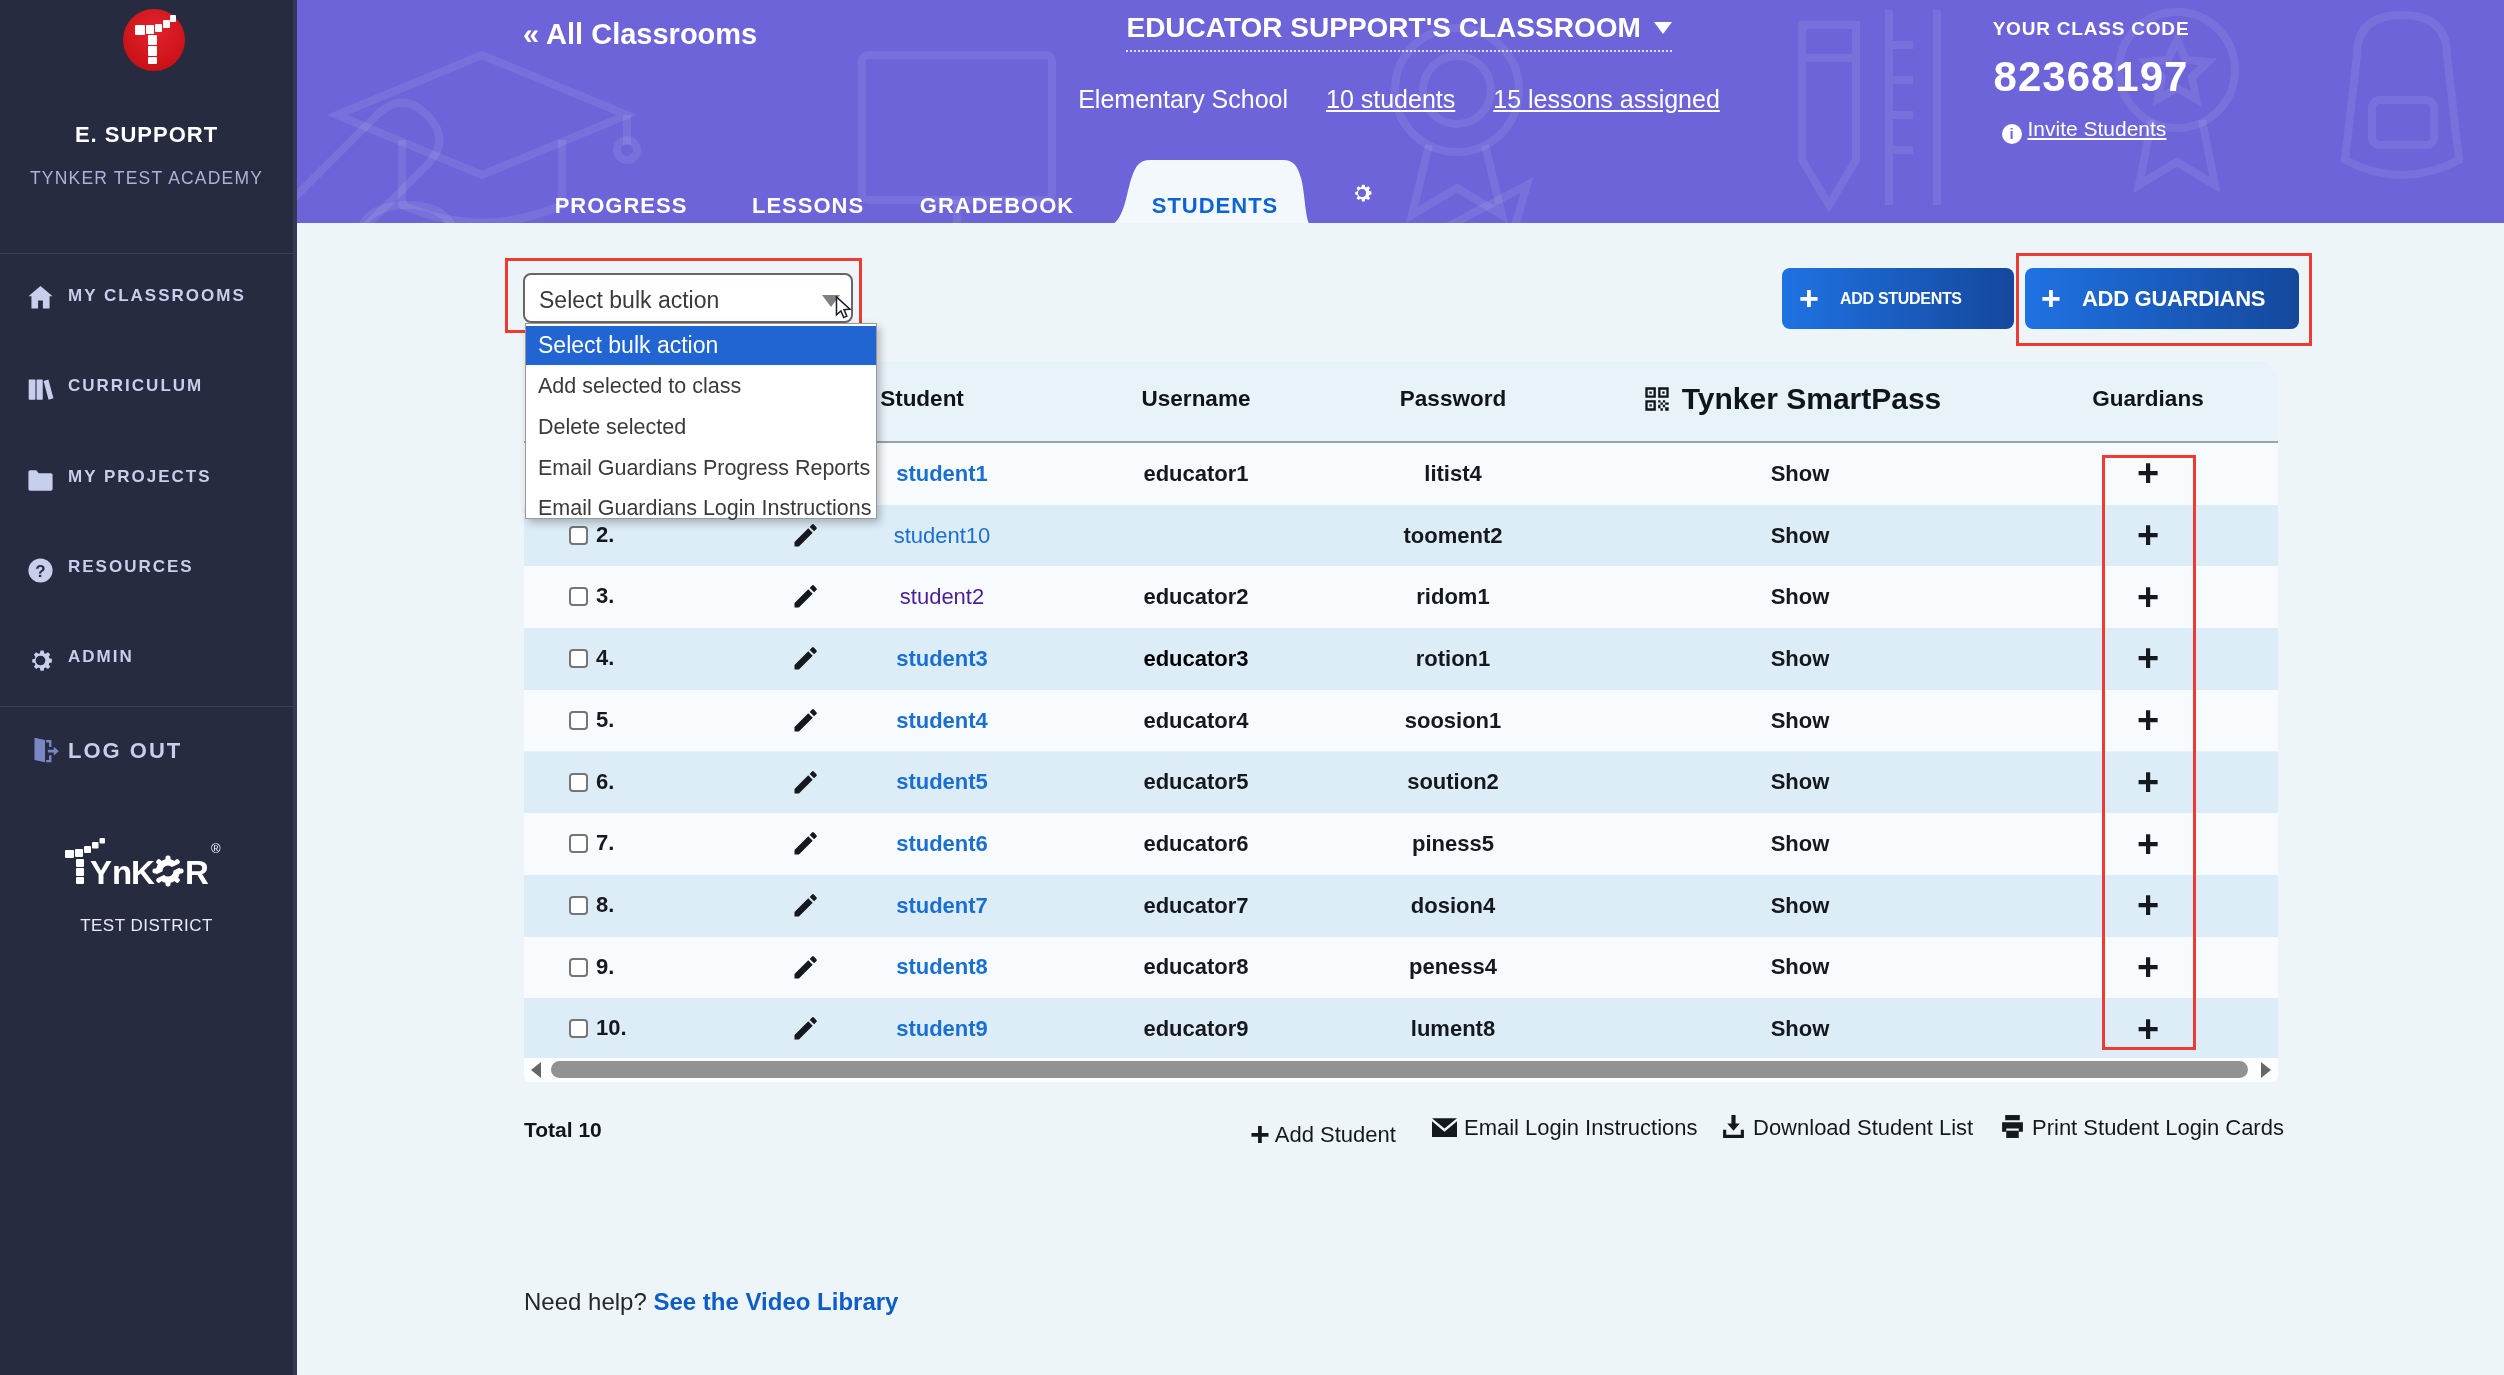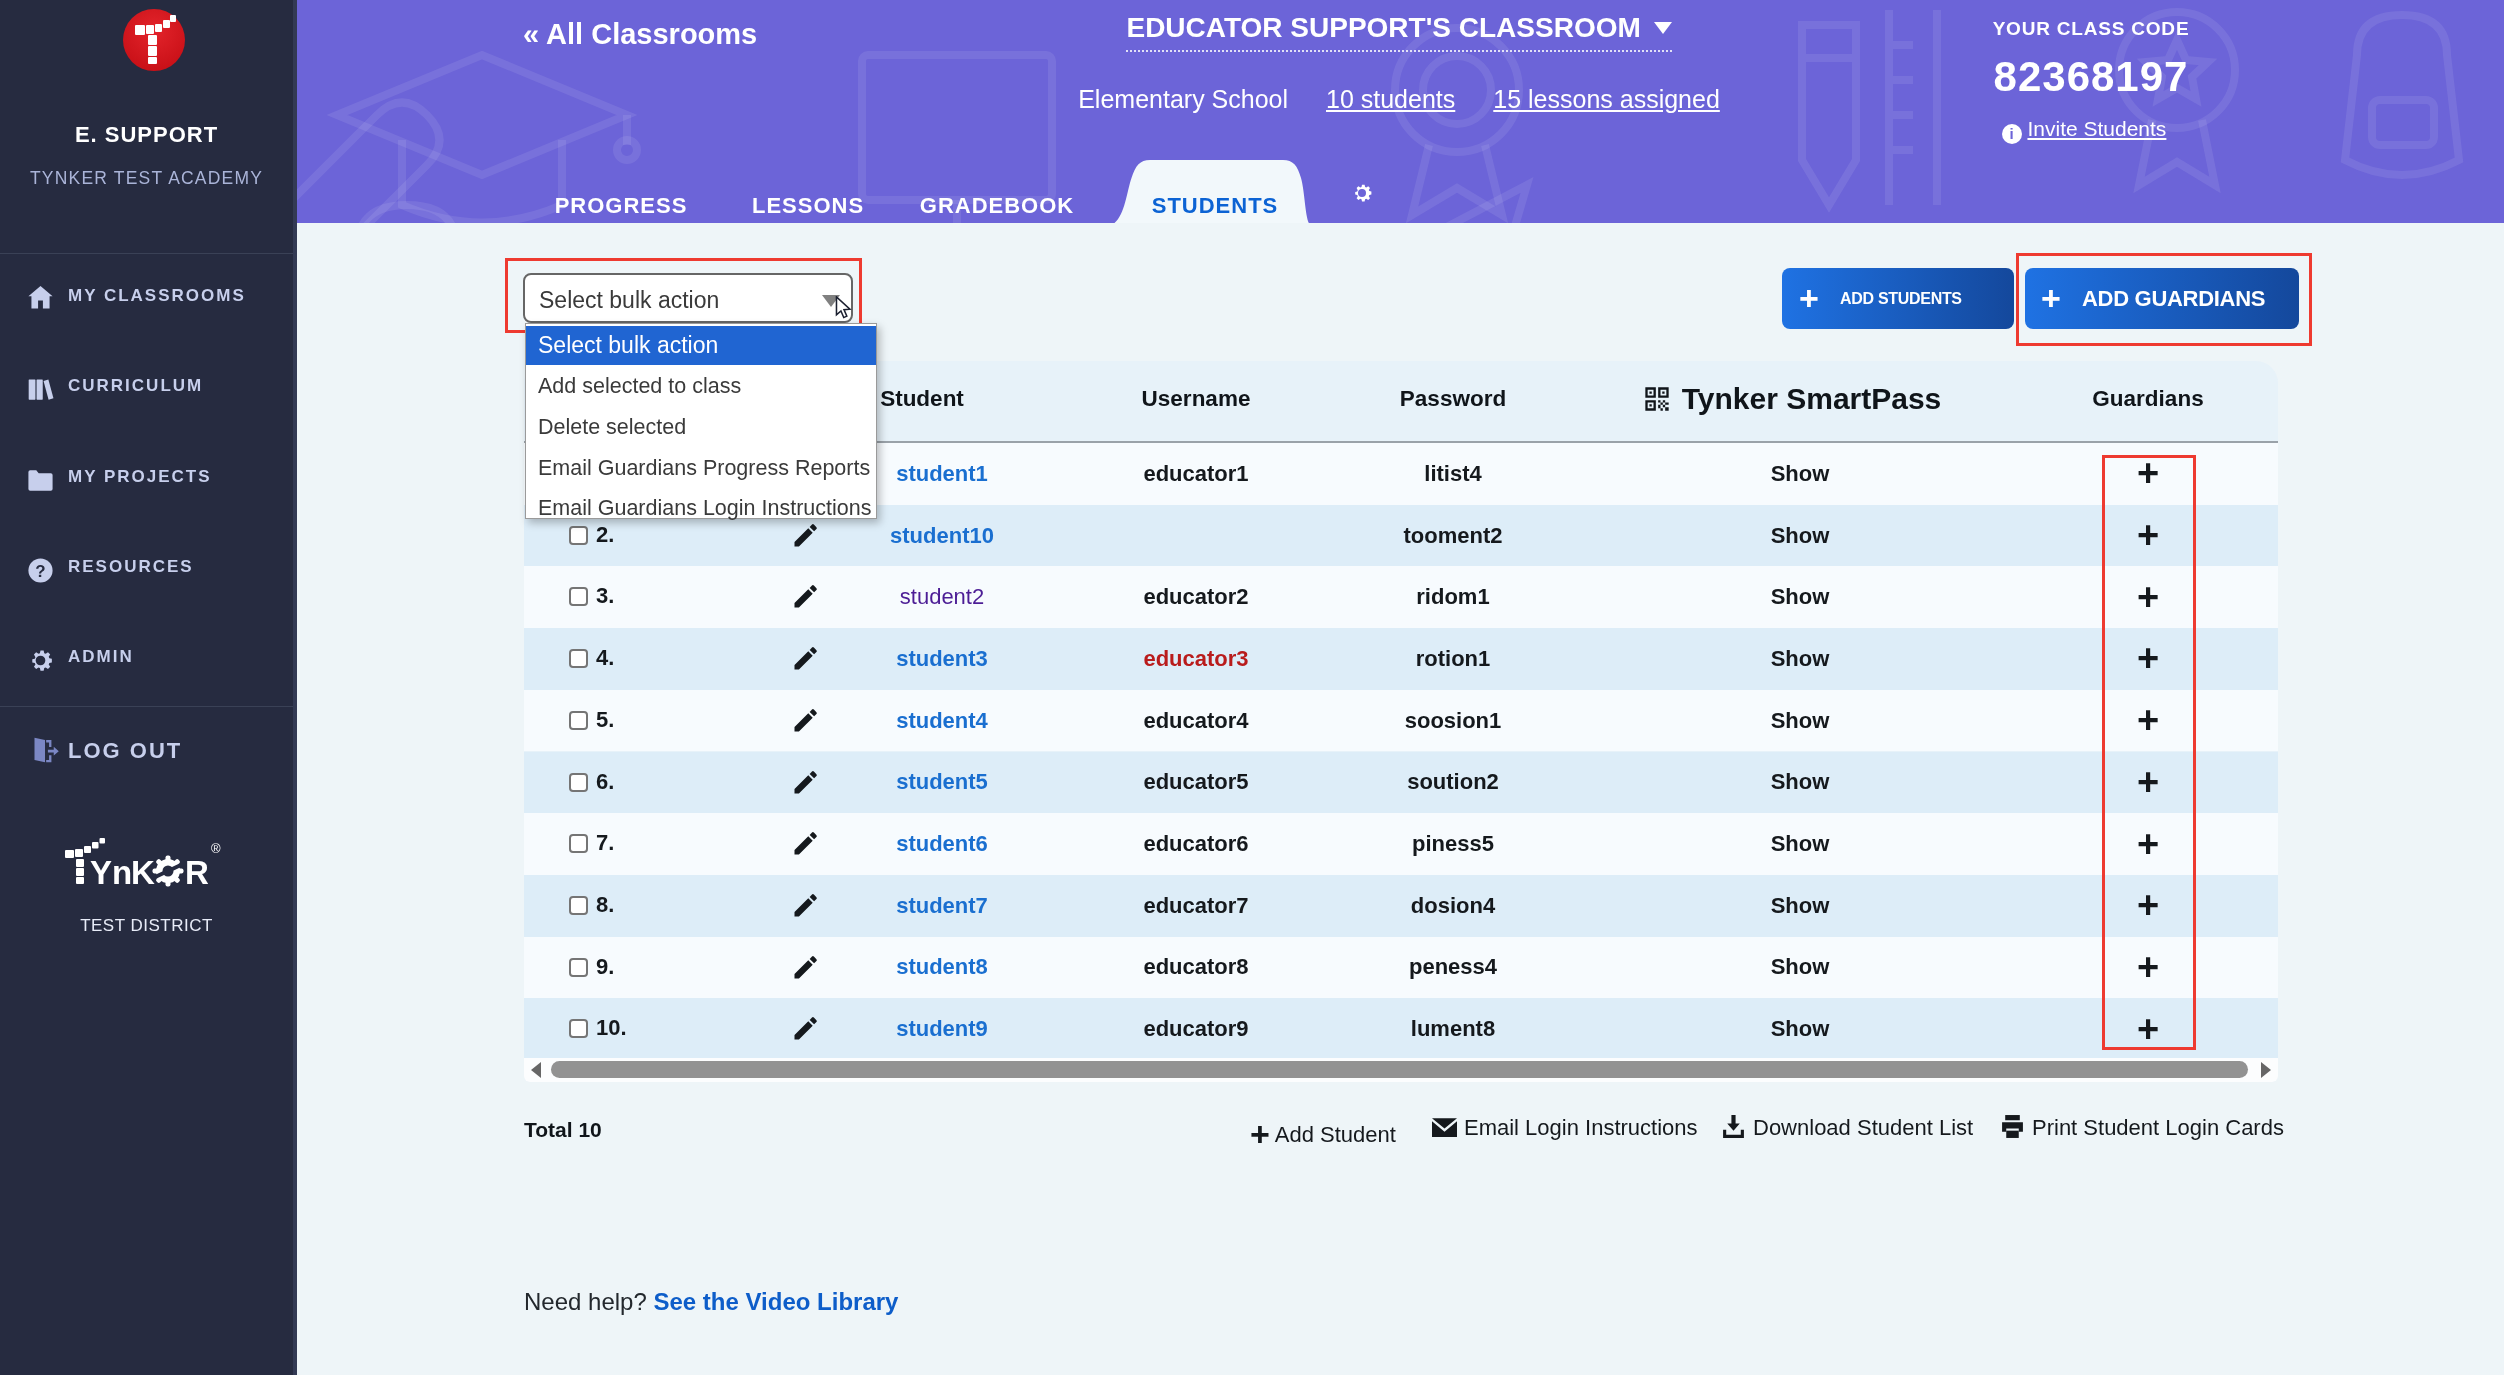--- a/index.html
+++ b/index.html
@@ -239,21 +239,21 @@
 <span class="abs ctr" style="left:804px; top:0; width:250px; height:61.7px; font-size:22px; font-weight:bold; color:#15191d;">litist4</span>
 <span class="abs ctr" style="left:1151px; top:0; width:250px; height:61.7px; font-size:22px; font-weight:bold; color:#15191d;">Show</span>
 <span class="abs ctr" style="left:1499px; top:0; width:250px; height:61.7px; font-size:38px; font-weight:bold; color:#15191d;">+</span>
 </div>
 <div class="abs" style="left:0; top:143.7px; width:1754px; height:61.7px; background:#ddedf8;">
 <span class="abs" style="left:45px; top:21px; width:19px; height:19px; background:#fff; border:2px solid #757575; border-radius:4px;"></span>
 <span class="abs" style="left:72px; top:17px; font-size:22px; font-weight:bold; color:#15191d;">2.</span>
 <svg class="abs" style="left:267px; top:17px;" width="28" height="28" viewBox="0 0 24 24" fill="#15191d">
             <path d="M3 17.2 L14.8 5.4 L18.6 9.2 L6.8 21 L3 21 Z M16 4.2 L18 2.2 Q18.8 1.4 19.6 2.2 L21.8 4.4 Q22.6 5.2 21.8 6 L19.8 8 Z"></path>
           </svg>
-<span class="abs ctr" style="left:293px; top:0; width:250px; height:61.7px; font-size:22px; font-weight:bold; color:#1a6fd0;">student10</span>
+<span class="abs ctr" style="left:293px; top:0; width:250px; height:61.7px; font-size:22px; font-weight:normal; color:#1a6fd0;">student10</span>
 <span class="abs ctr" style="left:804px; top:0; width:250px; height:61.7px; font-size:22px; font-weight:bold; color:#15191d;">tooment2</span>
 <span class="abs ctr" style="left:1151px; top:0; width:250px; height:61.7px; font-size:22px; font-weight:bold; color:#15191d;">Show</span>
 <span class="abs ctr" style="left:1499px; top:0; width:250px; height:61.7px; font-size:38px; font-weight:bold; color:#15191d;">+</span>
 </div>
 <div class="abs" style="left:0; top:205.4px; width:1754px; height:61.7px; background:#f7fbfe;">
 <span class="abs" style="left:45px; top:21px; width:19px; height:19px; background:#fff; border:2px solid #757575; border-radius:4px;"></span>
 <span class="abs" style="left:72px; top:17px; font-size:22px; font-weight:bold; color:#15191d;">3.</span>
 <svg class="abs" style="left:267px; top:17px;" width="28" height="28" viewBox="0 0 24 24" fill="#15191d">
             <path d="M3 17.2 L14.8 5.4 L18.6 9.2 L6.8 21 L3 21 Z M16 4.2 L18 2.2 Q18.8 1.4 19.6 2.2 L21.8 4.4 Q22.6 5.2 21.8 6 L19.8 8 Z"></path>
           </svg>
@@ -263,21 +263,21 @@
 <span class="abs ctr" style="left:1151px; top:0; width:250px; height:61.7px; font-size:22px; font-weight:bold; color:#15191d;">Show</span>
 <span class="abs ctr" style="left:1499px; top:0; width:250px; height:61.7px; font-size:38px; font-weight:bold; color:#15191d;">+</span>
 </div>
 <div class="abs" style="left:0; top:267.1px; width:1754px; height:61.7px; background:#ddedf8;">
 <span class="abs" style="left:45px; top:21px; width:19px; height:19px; background:#fff; border:2px solid #757575; border-radius:4px;"></span>
 <span class="abs" style="left:72px; top:17px; font-size:22px; font-weight:bold; color:#15191d;">4.</span>
 <svg class="abs" style="left:267px; top:17px;" width="28" height="28" viewBox="0 0 24 24" fill="#15191d">
             <path d="M3 17.2 L14.8 5.4 L18.6 9.2 L6.8 21 L3 21 Z M16 4.2 L18 2.2 Q18.8 1.4 19.6 2.2 L21.8 4.4 Q22.6 5.2 21.8 6 L19.8 8 Z"></path>
           </svg>
 <span class="abs ctr" style="left:293px; top:0; width:250px; height:61.7px; font-size:22px; font-weight:bold; color:#1a6fd0;">student3</span>
-<span class="abs ctr" style="left:547px; top:0; width:250px; height:61.7px; font-size:22px; font-weight:bold; color:#b91c1c;">educator3</span>
+<span class="abs ctr" style="left:547px; top:0; width:250px; height:61.7px; font-size:22px; font-weight:bold; color:#000000;">educator3</span>
 <span class="abs ctr" style="left:804px; top:0; width:250px; height:61.7px; font-size:22px; font-weight:bold; color:#15191d;">rotion1</span>
 <span class="abs ctr" style="left:1151px; top:0; width:250px; height:61.7px; font-size:22px; font-weight:bold; color:#15191d;">Show</span>
 <span class="abs ctr" style="left:1499px; top:0; width:250px; height:61.7px; font-size:38px; font-weight:bold; color:#15191d;">+</span>
 </div>
 <div class="abs" style="left:0; top:328.8px; width:1754px; height:61.7px; background:#f7fbfe;">
 <span class="abs" style="left:45px; top:21px; width:19px; height:19px; background:#fff; border:2px solid #757575; border-radius:4px;"></span>
 <span class="abs" style="left:72px; top:17px; font-size:22px; font-weight:bold; color:#15191d;">5.</span>
 <svg class="abs" style="left:267px; top:17px;" width="28" height="28" viewBox="0 0 24 24" fill="#15191d">
             <path d="M3 17.2 L14.8 5.4 L18.6 9.2 L6.8 21 L3 21 Z M16 4.2 L18 2.2 Q18.8 1.4 19.6 2.2 L21.8 4.4 Q22.6 5.2 21.8 6 L19.8 8 Z"></path>
           </svg>

